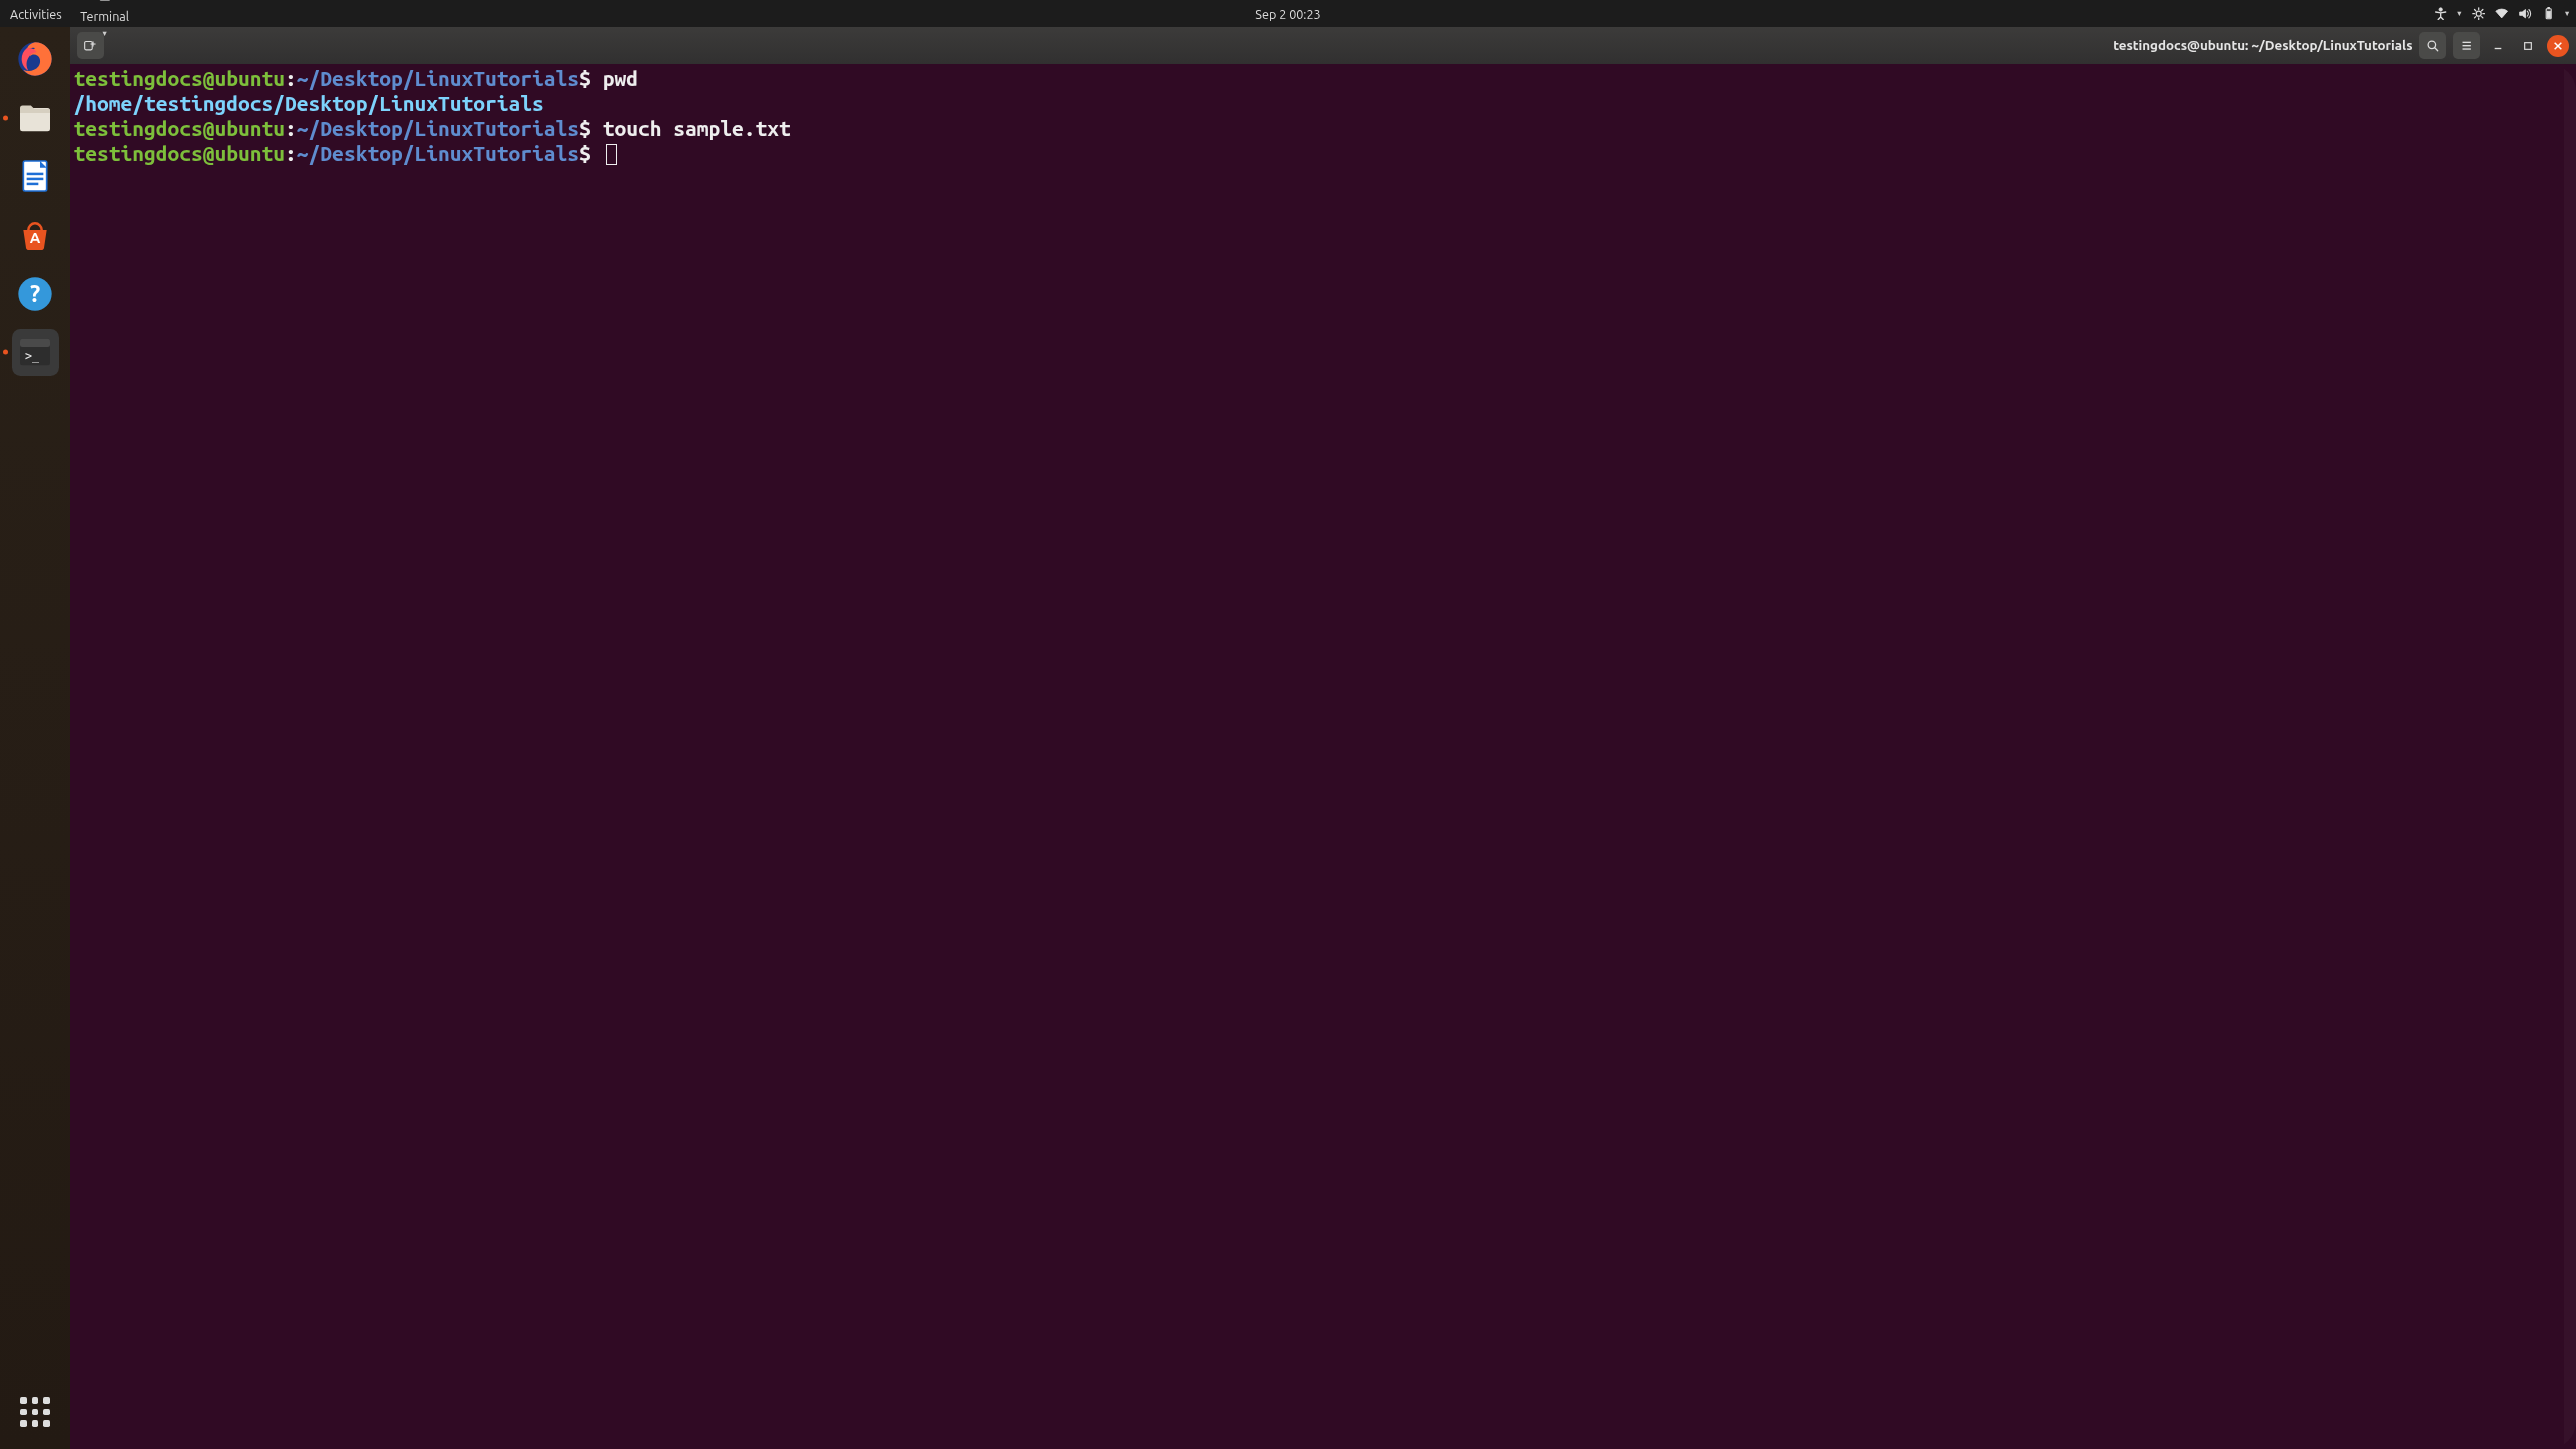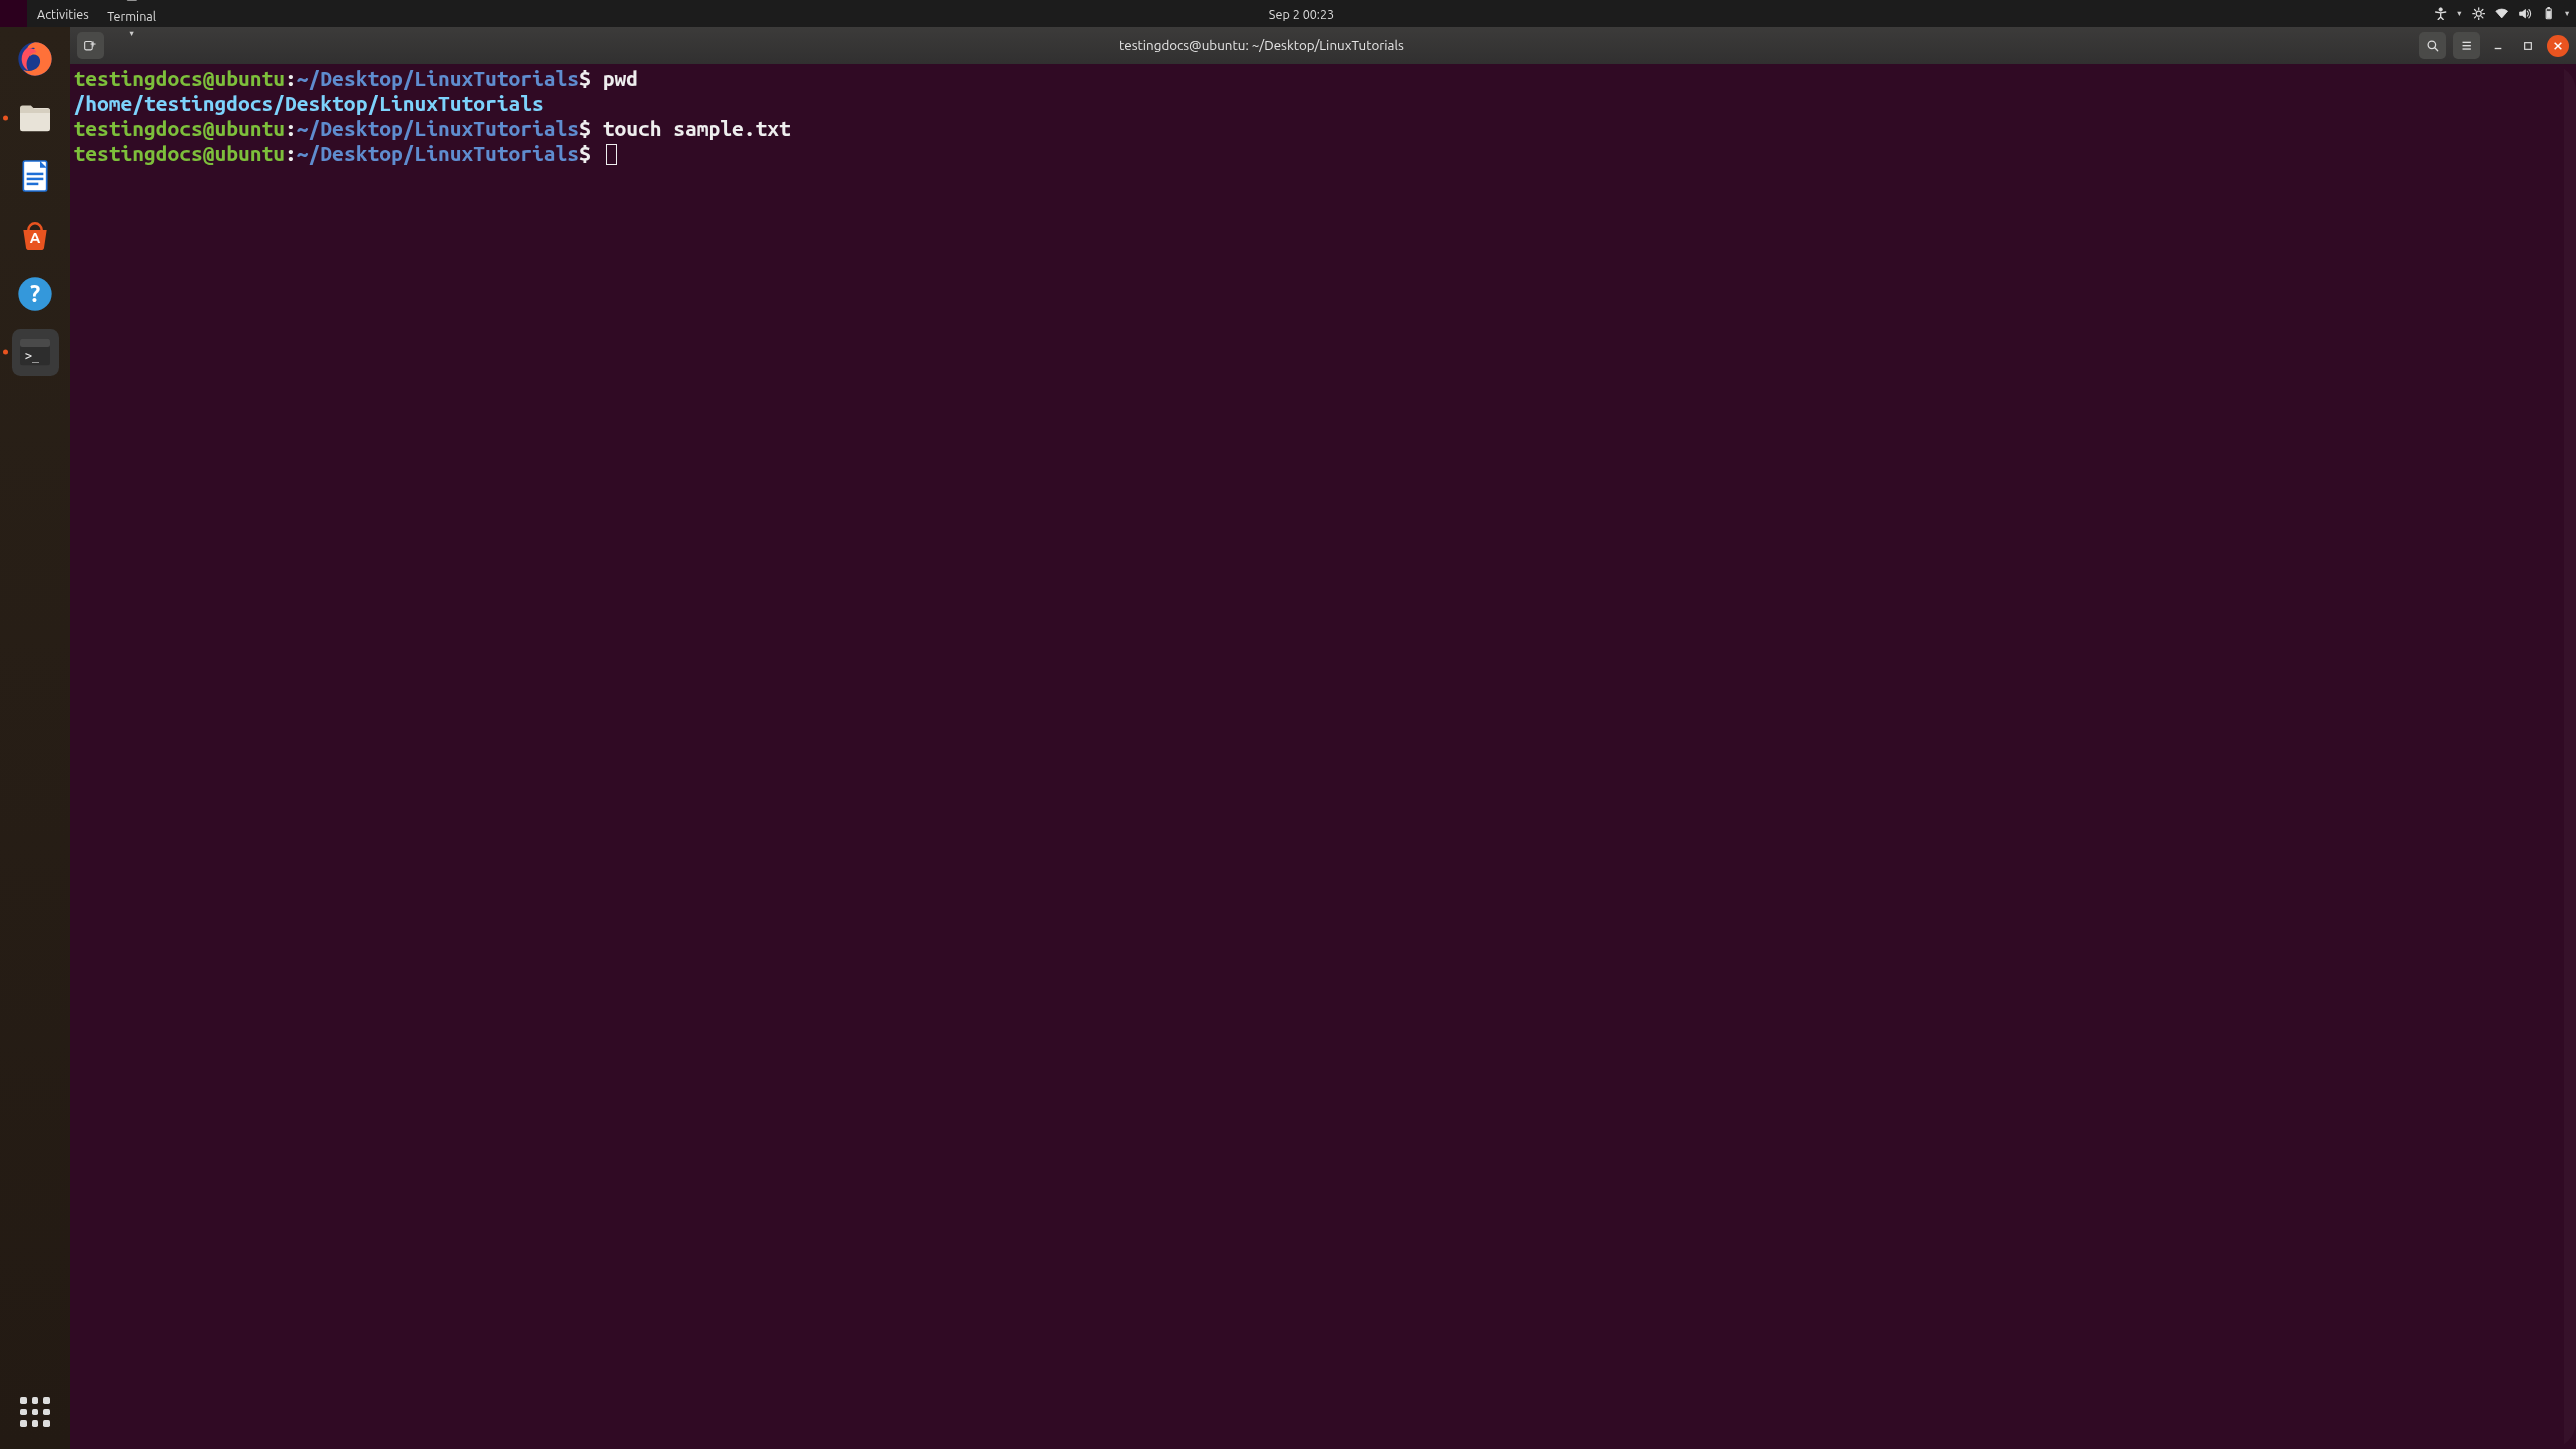--- a/index.html
+++ b/index.html
@@ -15,21 +15,20 @@
   
   .topbar {
     height: 27px;
     background: #1c1c1c;
     display: flex;
     align-items: center;
     color: #ddd;
     font-size: 12.6px;
     padding: 0 6.7px;
     position: relative;
-    margin-left: 27px;
   }
   .topbar-left { display: flex; align-items: center; gap: 15px; }
   .topbar-center {
     position: absolute;
     left: 50%;
     transform: translateX(-50%);
     display: flex; gap: 8.4px;
   }
   .topbar-right {
     margin-left: auto;
@@ -118,22 +117,22 @@
   .tb-btn {
     width: 27px; height: 27px;
     background: #4a4a48;
     border-radius: 5px;
     display: flex; align-items: center; justify-content: center;
     cursor: pointer;
   }
   .tb-btn svg { width: 13.4px; height: 13.4px; fill: #ddd; stroke: #ddd; }
   .tb-title {
     flex: 1;
-    text-align: center;
-    font-weight: 400;
+    text-align: right;
+    font-weight: 700;
     white-space: nowrap;
     overflow: hidden;
     text-overflow: ellipsis;
   }
   .win-controls { display: flex; align-items: center; gap: 8.4px; }
   .win-ctrl {
     width: 22px; height: 22px;
     border-radius: 50%;
     display: flex; align-items: center; justify-content: center;
     cursor: pointer;

